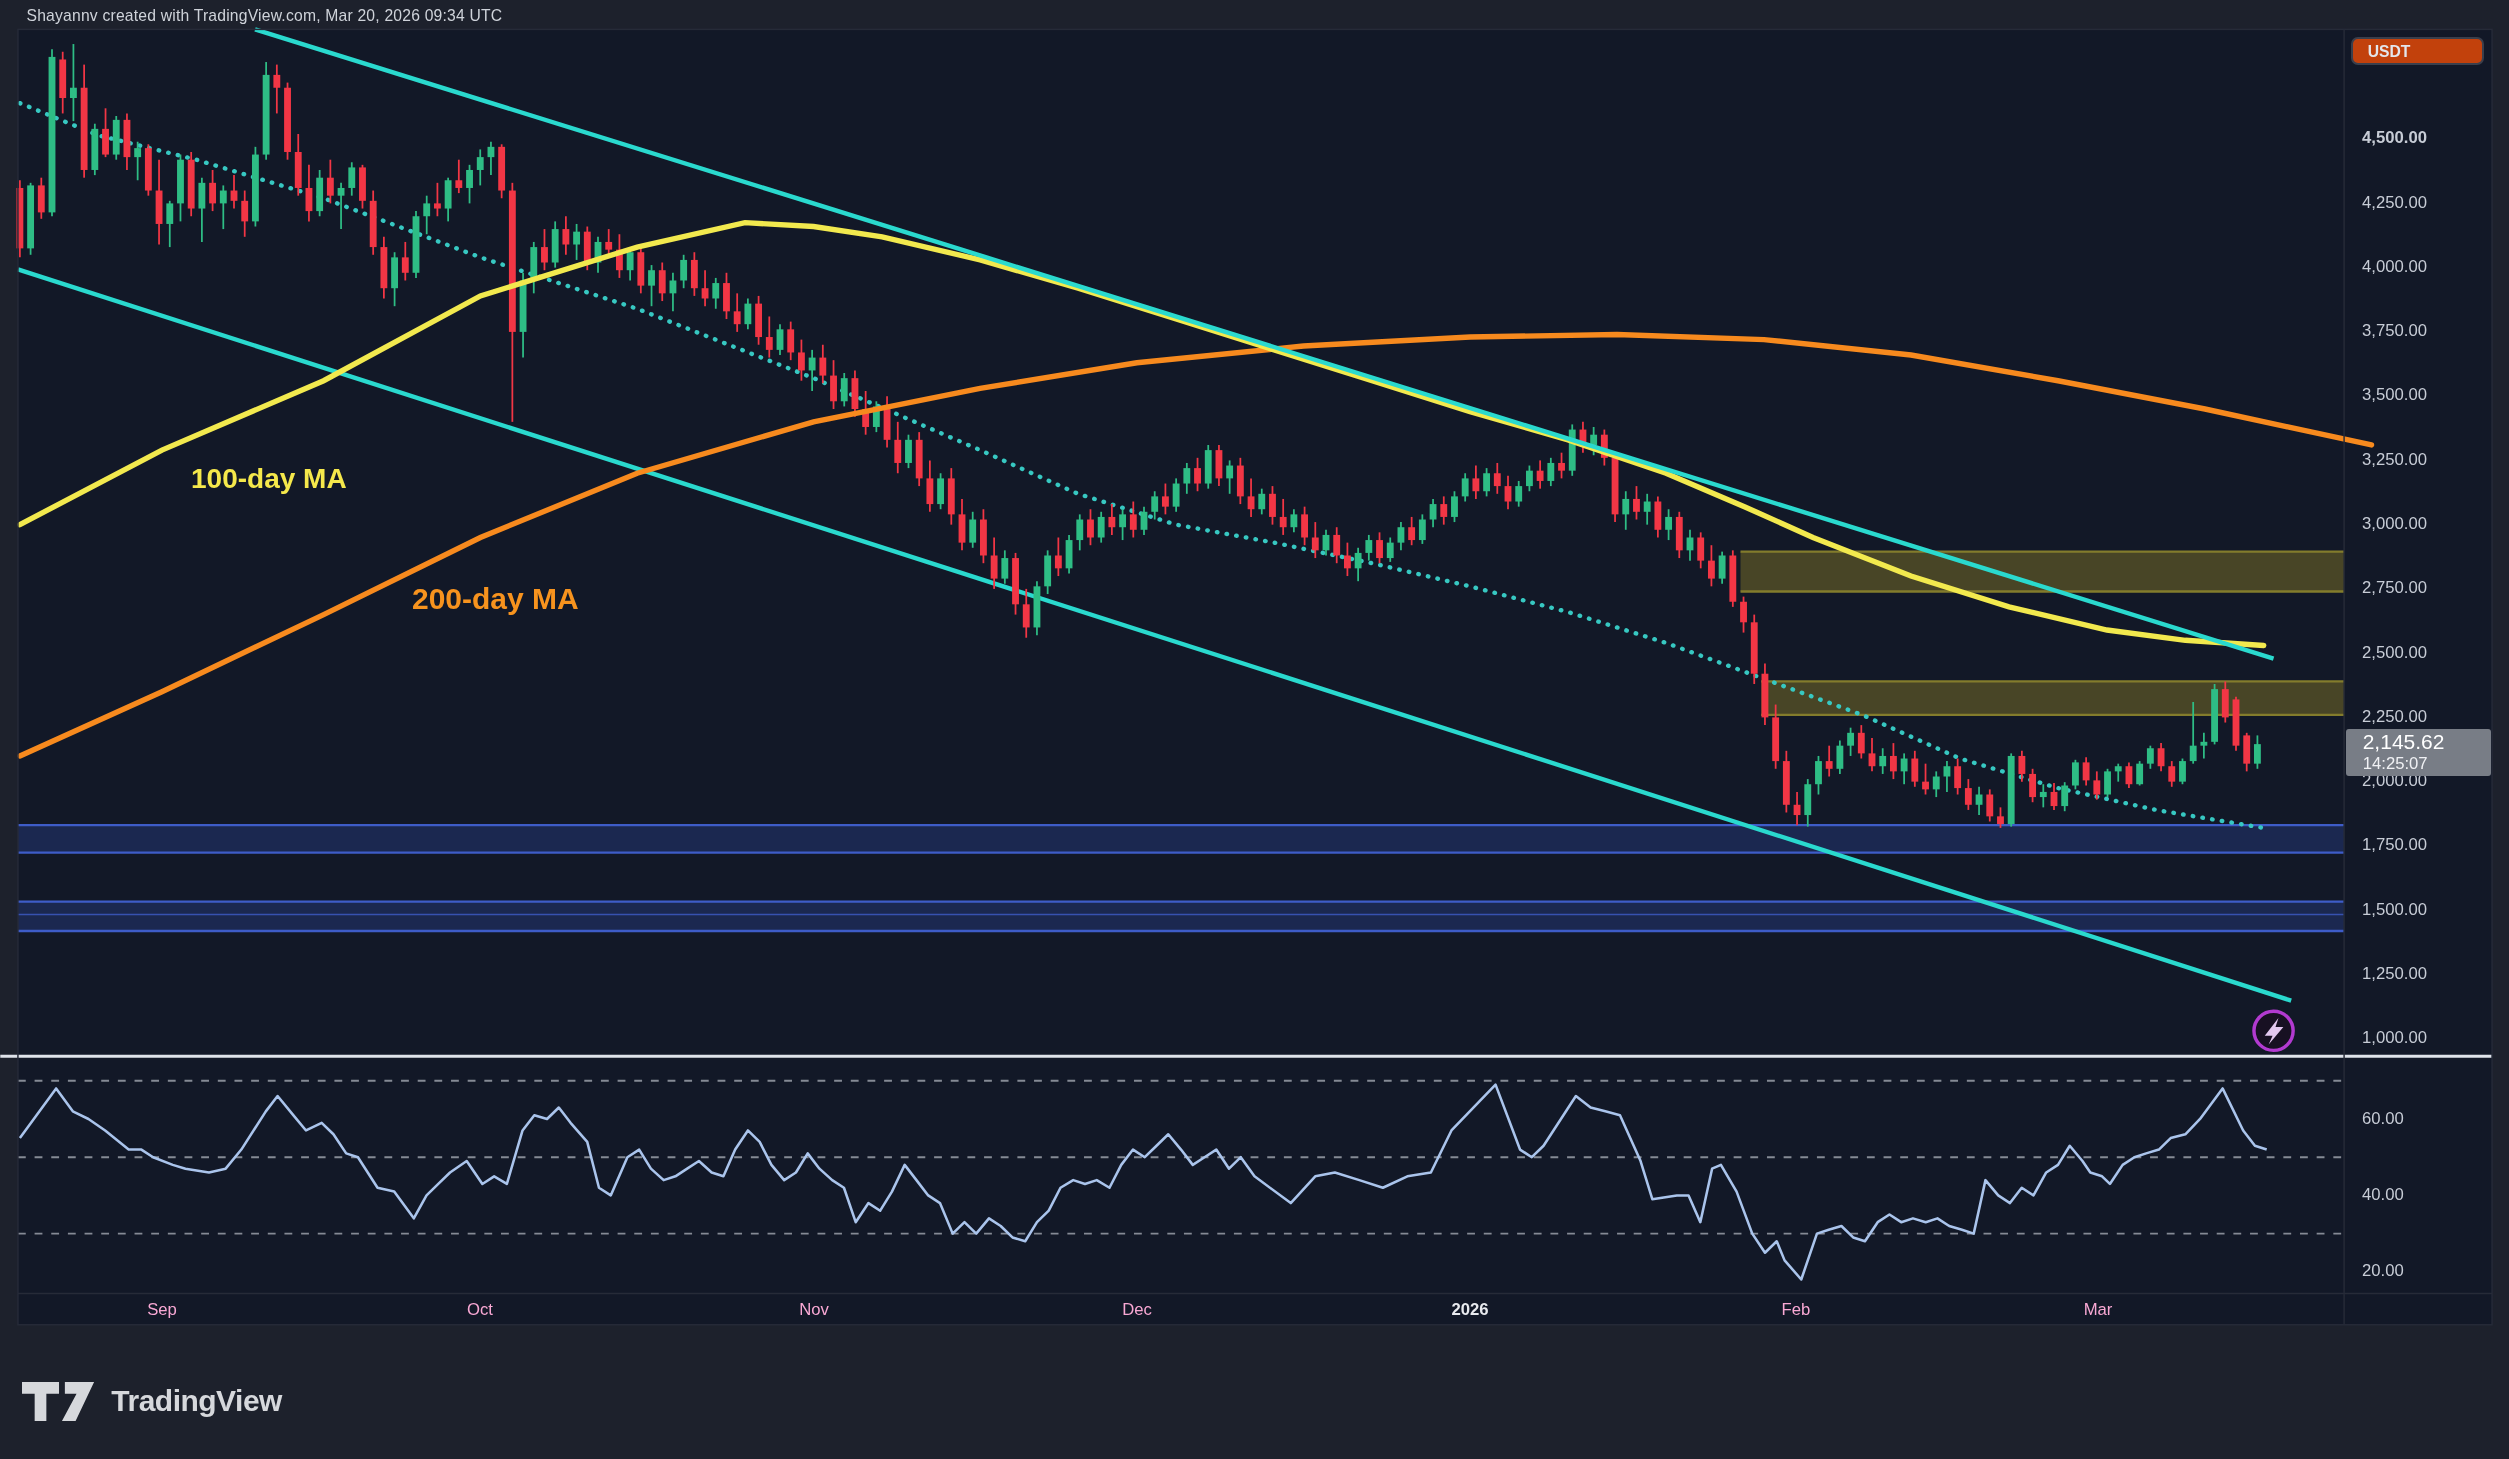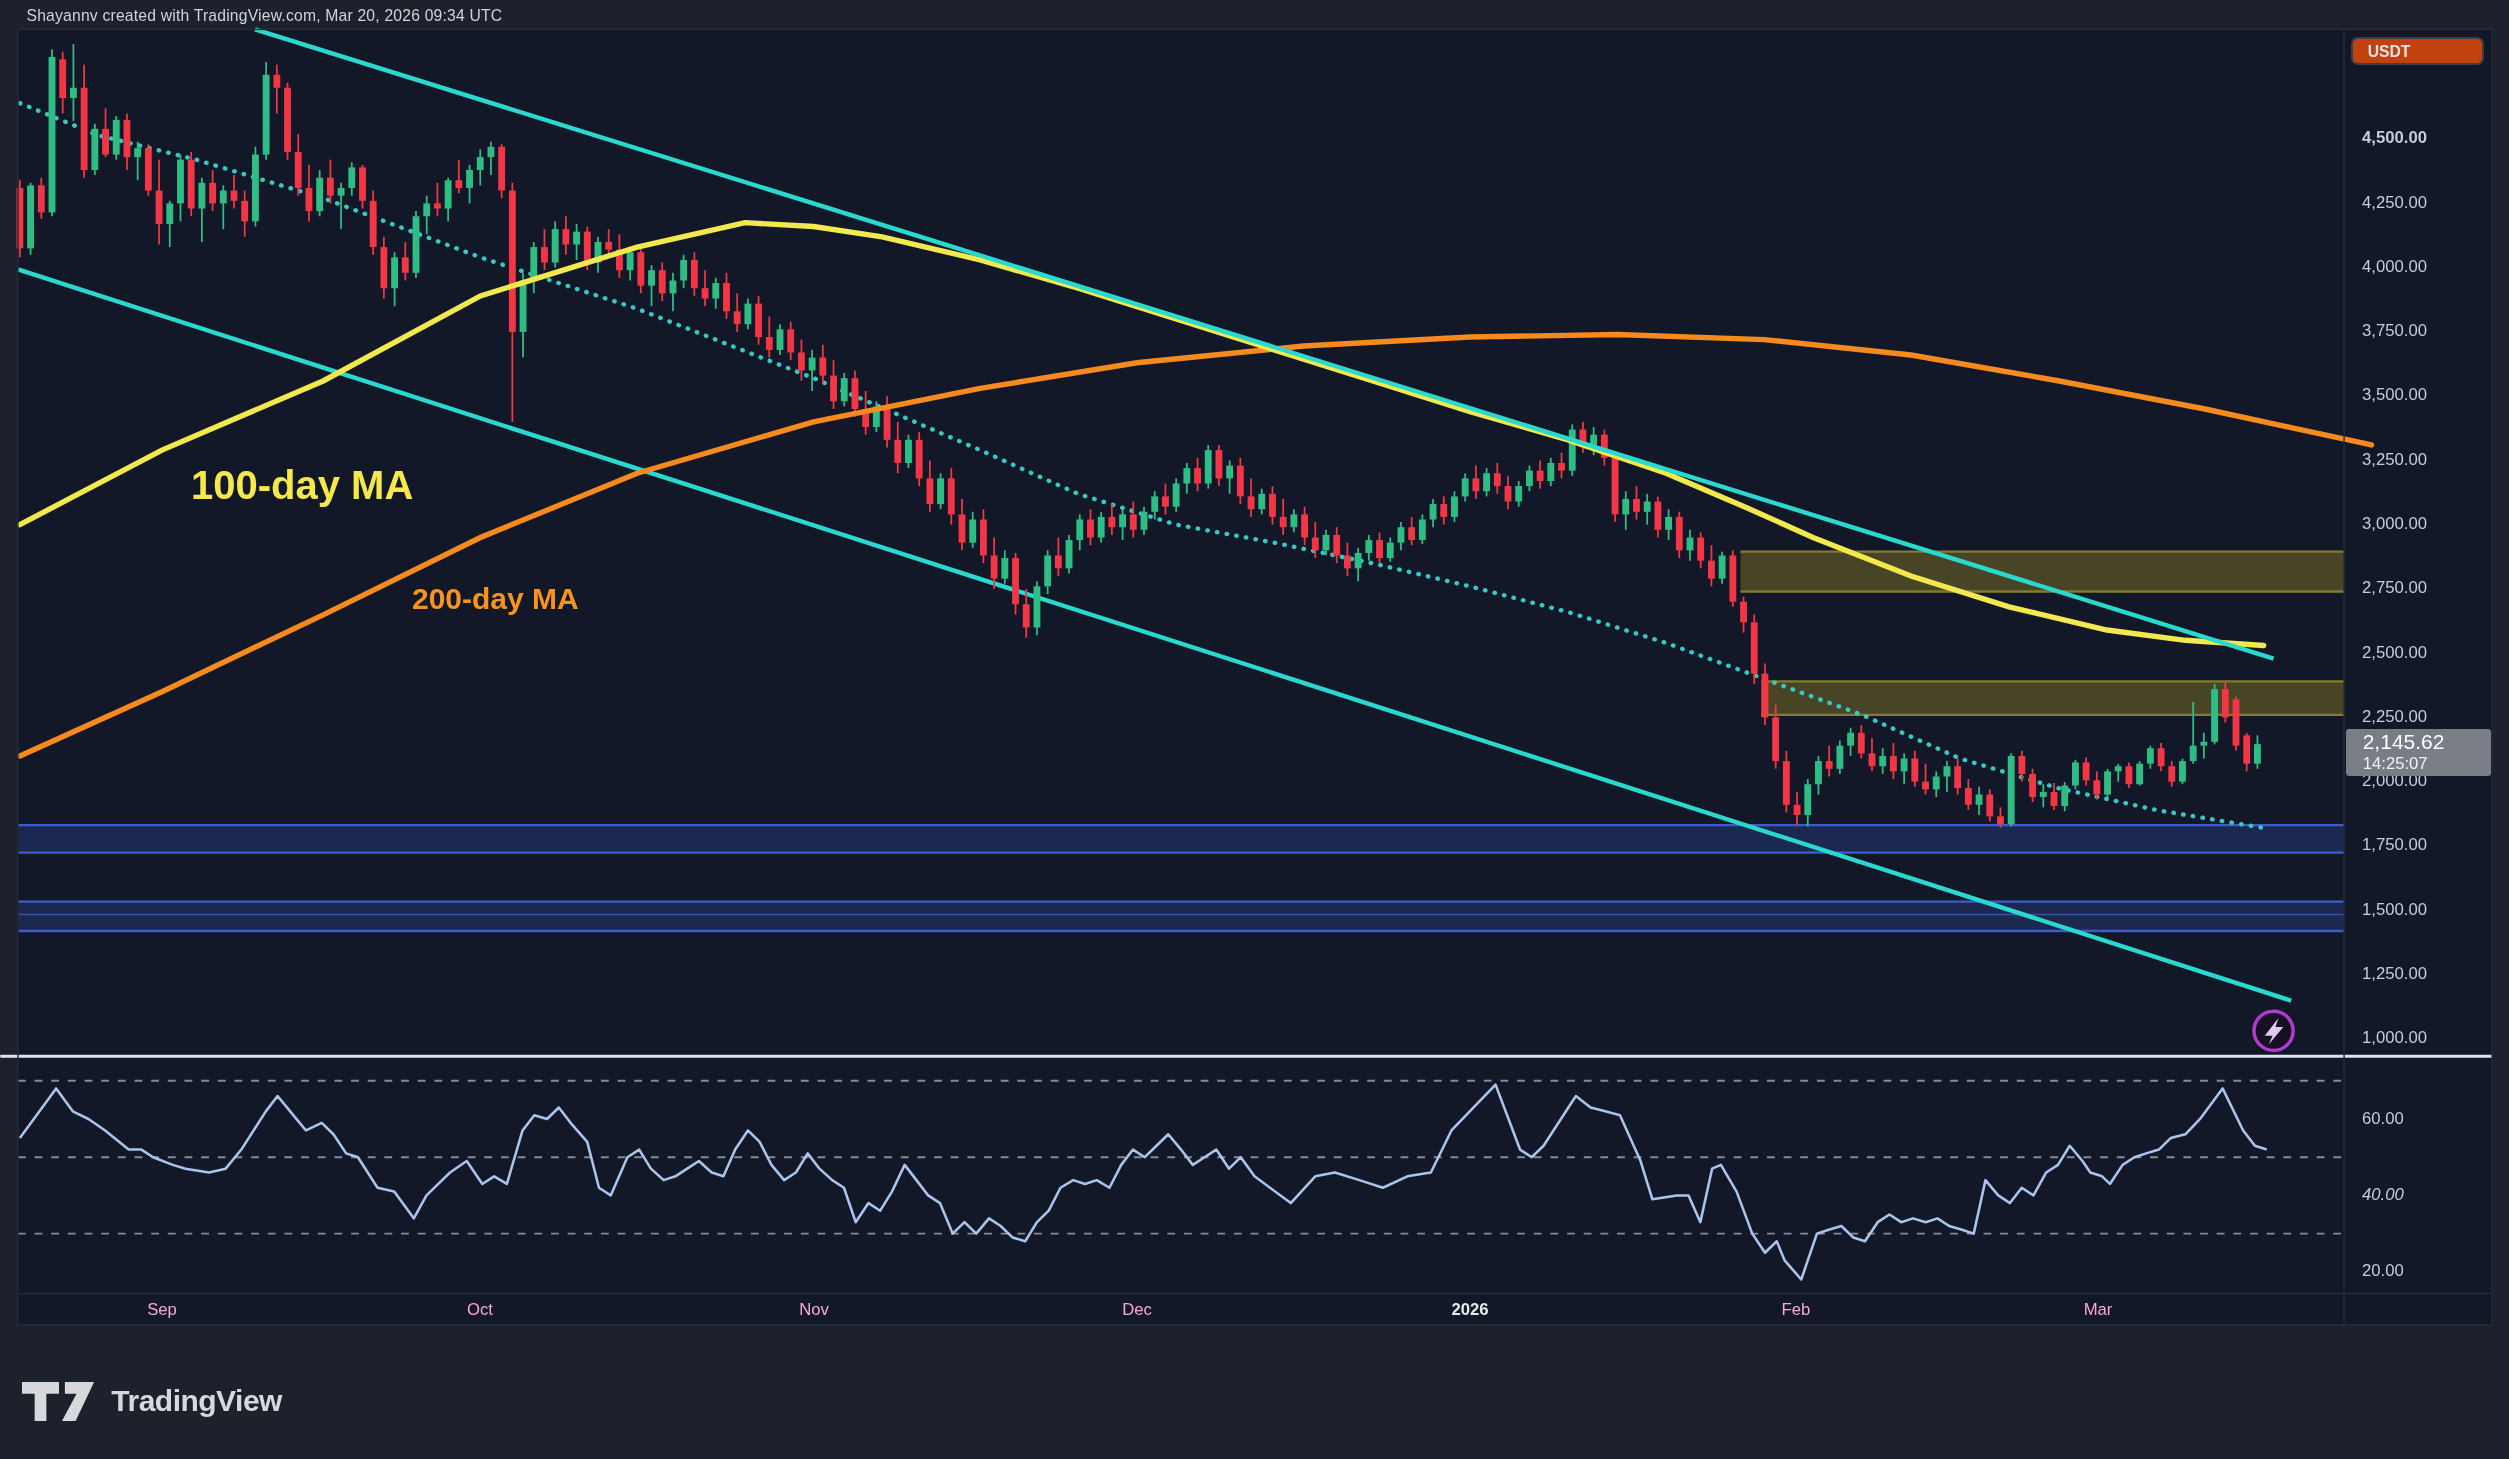--- a/index.html
+++ b/index.html
@@ -10,21 +10,21 @@
   #usdt-badge{left:2351px;top:37px;width:133px;height:28px;background:#c2410c;border:2px solid #3a3f4c;
     border-radius:6.9px;color:#e3e6ec;font-size:15.7px;font-weight:700;line-height:26.5px;padding-left:14.7px;box-sizing:border-box;}
   .pricelbl{left:2362px;font-size:16.7px;color:#c7ccd6;z-index:2;position:absolute;white-space:nowrap;}
   .rsilbl{left:2362px;font-size:16.7px;color:#c7ccd6;z-index:2;position:absolute;}
   .monthlbl{top:1300px;font-size:16.7px;color:#f9a8d4;z-index:2;position:absolute;transform:translateX(-50%);}
   .monthlbl.year{color:#e8eaee;font-weight:700;}
   #price-badge{left:2346px;top:729px;width:145px;height:47px;background:#787d86;border-radius:2.9px;z-index:3;
     color:#fff;text-align:left;padding:2px 0 0 16.7px;box-sizing:border-box;}
   #price-badge .p{font-size:21px;line-height:22.5px;}
   #price-badge .t{font-size:16.7px;line-height:19.6px;color:#f0f1f4;}
-  #ma100-label{left:191px;top:463px;font-size:40px;font-weight:700;color:#f5e84b;}
+  #ma100-label{left:191px;top:463px;font-size:28px;font-weight:700;color:#f5e84b;}
   #ma200-label{left:412px;top:582px;font-size:30px;font-weight:700;color:#f7931e;}
   #logo{left:21.6px;top:1378px;display:flex;align-items:center;gap:13.7px;}
   #logo .word{font-size:30px;font-weight:700;color:#d6d8dc;letter-spacing:-0.5px;}
 </style>
 </head>
 <body>
 
 <div id="stage">
 
   <svg id="chart-svg" width="2509" height="1459" viewBox="0 0 2560 1489">
@@ -512,21 +512,21 @@
       <div class="pricelbl" style="top: 643px;">2,500.00</div>
       <div class="pricelbl" style="top: 707px;">2,250.00</div>
       <div class="pricelbl" style="top: 771px;">2,000.00</div>
       <div class="pricelbl" style="top: 835px;">1,750.00</div>
       <div class="pricelbl" style="top: 900px;">1,500.00</div>
       <div class="pricelbl" style="top: 964px;">1,250.00</div>
       <div class="pricelbl" style="top: 1028px;">1,000.00</div>
     </div>
   <div id="rsi-labels">
       <div class="rsilbl" style="top: 1109px;">60.00</div>
-      <div class="rsilbl" style="top: 1185px; font-style: italic;">40.00</div>
+      <div class="rsilbl" style="top: 1185px;">40.00</div>
       <div class="rsilbl" style="top: 1261px;">20.00</div>
     </div>
   <div id="month-labels">
       <div class="monthlbl" style="left: 162px;">Sep</div>
       <div class="monthlbl" style="left: 480px;">Oct</div>
       <div class="monthlbl" style="left: 814px;">Nov</div>
       <div class="monthlbl" style="left: 1137px;">Dec</div>
       <div class="monthlbl year" style="left: 1470px;">2026</div>
       <div class="monthlbl" style="left: 1796px;">Feb</div>
       <div class="monthlbl" style="left: 2098px;">Mar</div>

